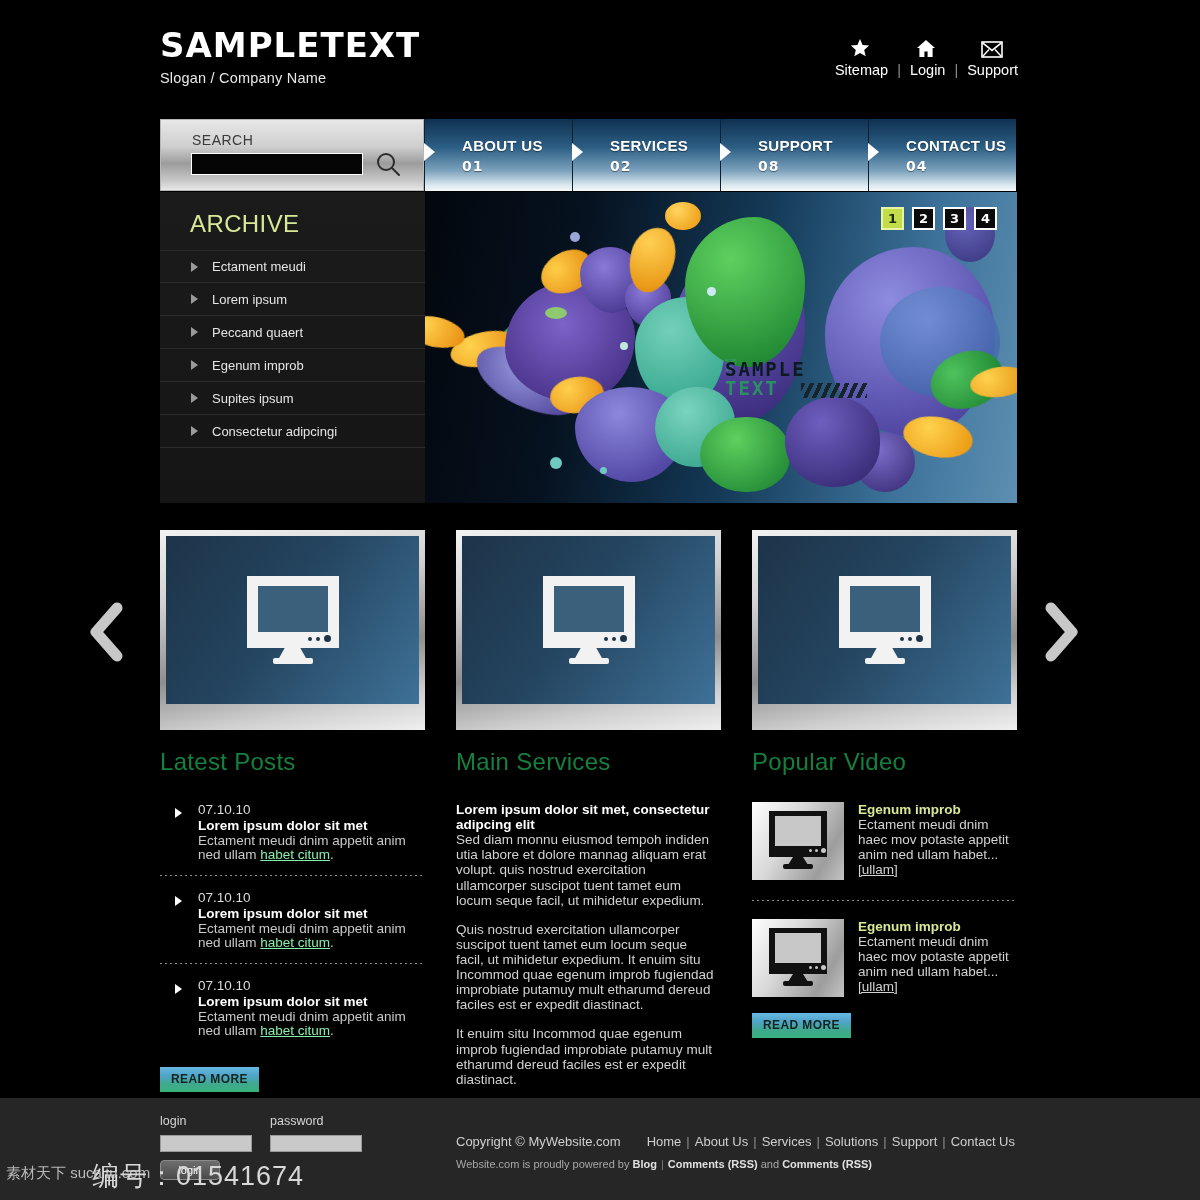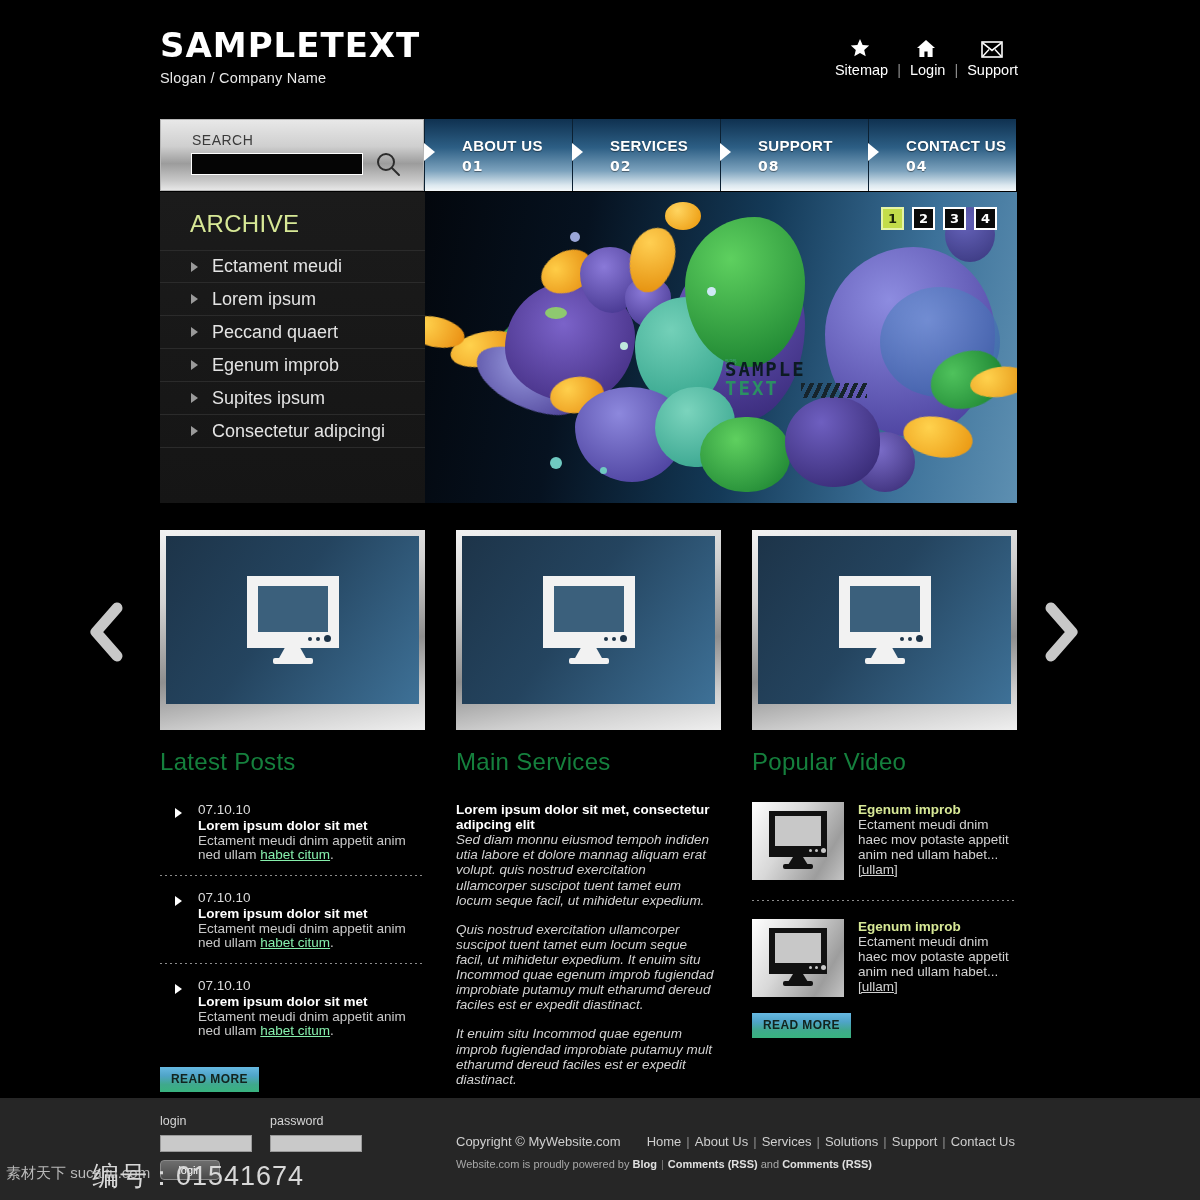--- a/index.html
+++ b/index.html
@@ -87,21 +87,21 @@
     position: relative; height: 33px; display: flex; align-items: center;
     border-bottom: 1px solid #2b2b2b; cursor: pointer;
   }
   .archive-item:first-child { border-top: 1px solid #2b2b2b; }
   .tri {
     width: 0; height: 0; margin-left: 31px; margin-right: 14px;
     border-top: 5px solid transparent; border-bottom: 5px solid transparent;
     border-left: 7px solid #9a9a9a;
   }
   .tri-white { border-left-color: #ffffff; }
-  .archive-label { font-size: 18px; color: #e4e4e4; }
+  .archive-label { font-size: 13px; color: #e4e4e4; }
 
   .hero {
     position: absolute; left: 265px; top: 0; width: 592px; height: 311px;
     background: linear-gradient(100deg, #03070d 0%, #061220 26%, #143a58 54%, #3c7199 80%, #5d8fb1 100%);
     overflow: hidden;
   }
   .blob { position: absolute; border-radius: 50%; filter: blur(.2px); }
   .hero-sampletext {
     position: absolute; left: 300px; top: 168px;
     font-family: "DejaVu Sans Mono", monospace; color: #0c1b22;
@@ -169,21 +169,21 @@
   .post-head { font-size: 13.5px; font-weight: bold; color: #ffffff; margin-bottom: 1px; }
   .post-body { font-size: 13.5px; color: #c9c9c9; line-height: 1.07; }
   .post-body a { color: #86efac; text-decoration: underline; }
   .dotted {
     height: 1px; margin: 10px 0 14px 0;
     background-image: linear-gradient(90deg, #8c8c8c 50%, transparent 0);
     background-size: 5px 1px; background-repeat: repeat-x;
   }
 
   .svc-head { font-size: 13.5px; font-weight: bold; color: #ffffff; line-height: 1.12; }
-  .svc-para { font-size: 13.5px; color: #d2d2d2; line-height: 1.12; margin-bottom: 14px; font-style: italic; }
+  .svc-para { font-size: 13.5px; color: #d2d2d2; line-height: 1.12; margin-bottom: 14px; }
 
   .vid { position: relative; min-height: 78px; margin-bottom: 4px; }
   .vid-thumb {
     position: absolute; left: 0; top: 0; width: 92px; height: 78px;
     background: linear-gradient(120deg, #ffffff 0%, #d8d8d8 40%, #9d9d9d 78%, #c4c4c4 100%);
     padding: 7px;
   }
   .vid-mon { position: relative; width: 100%; height: 100%; }
   .vid-mon .b { position: absolute; left: 10px; top: 2px; width: 58px; height: 46px; background: #111; }
   .vid-mon .s { position: absolute; left: 16px; top: 7px; width: 46px; height: 30px; background: #c8c8c8; }

